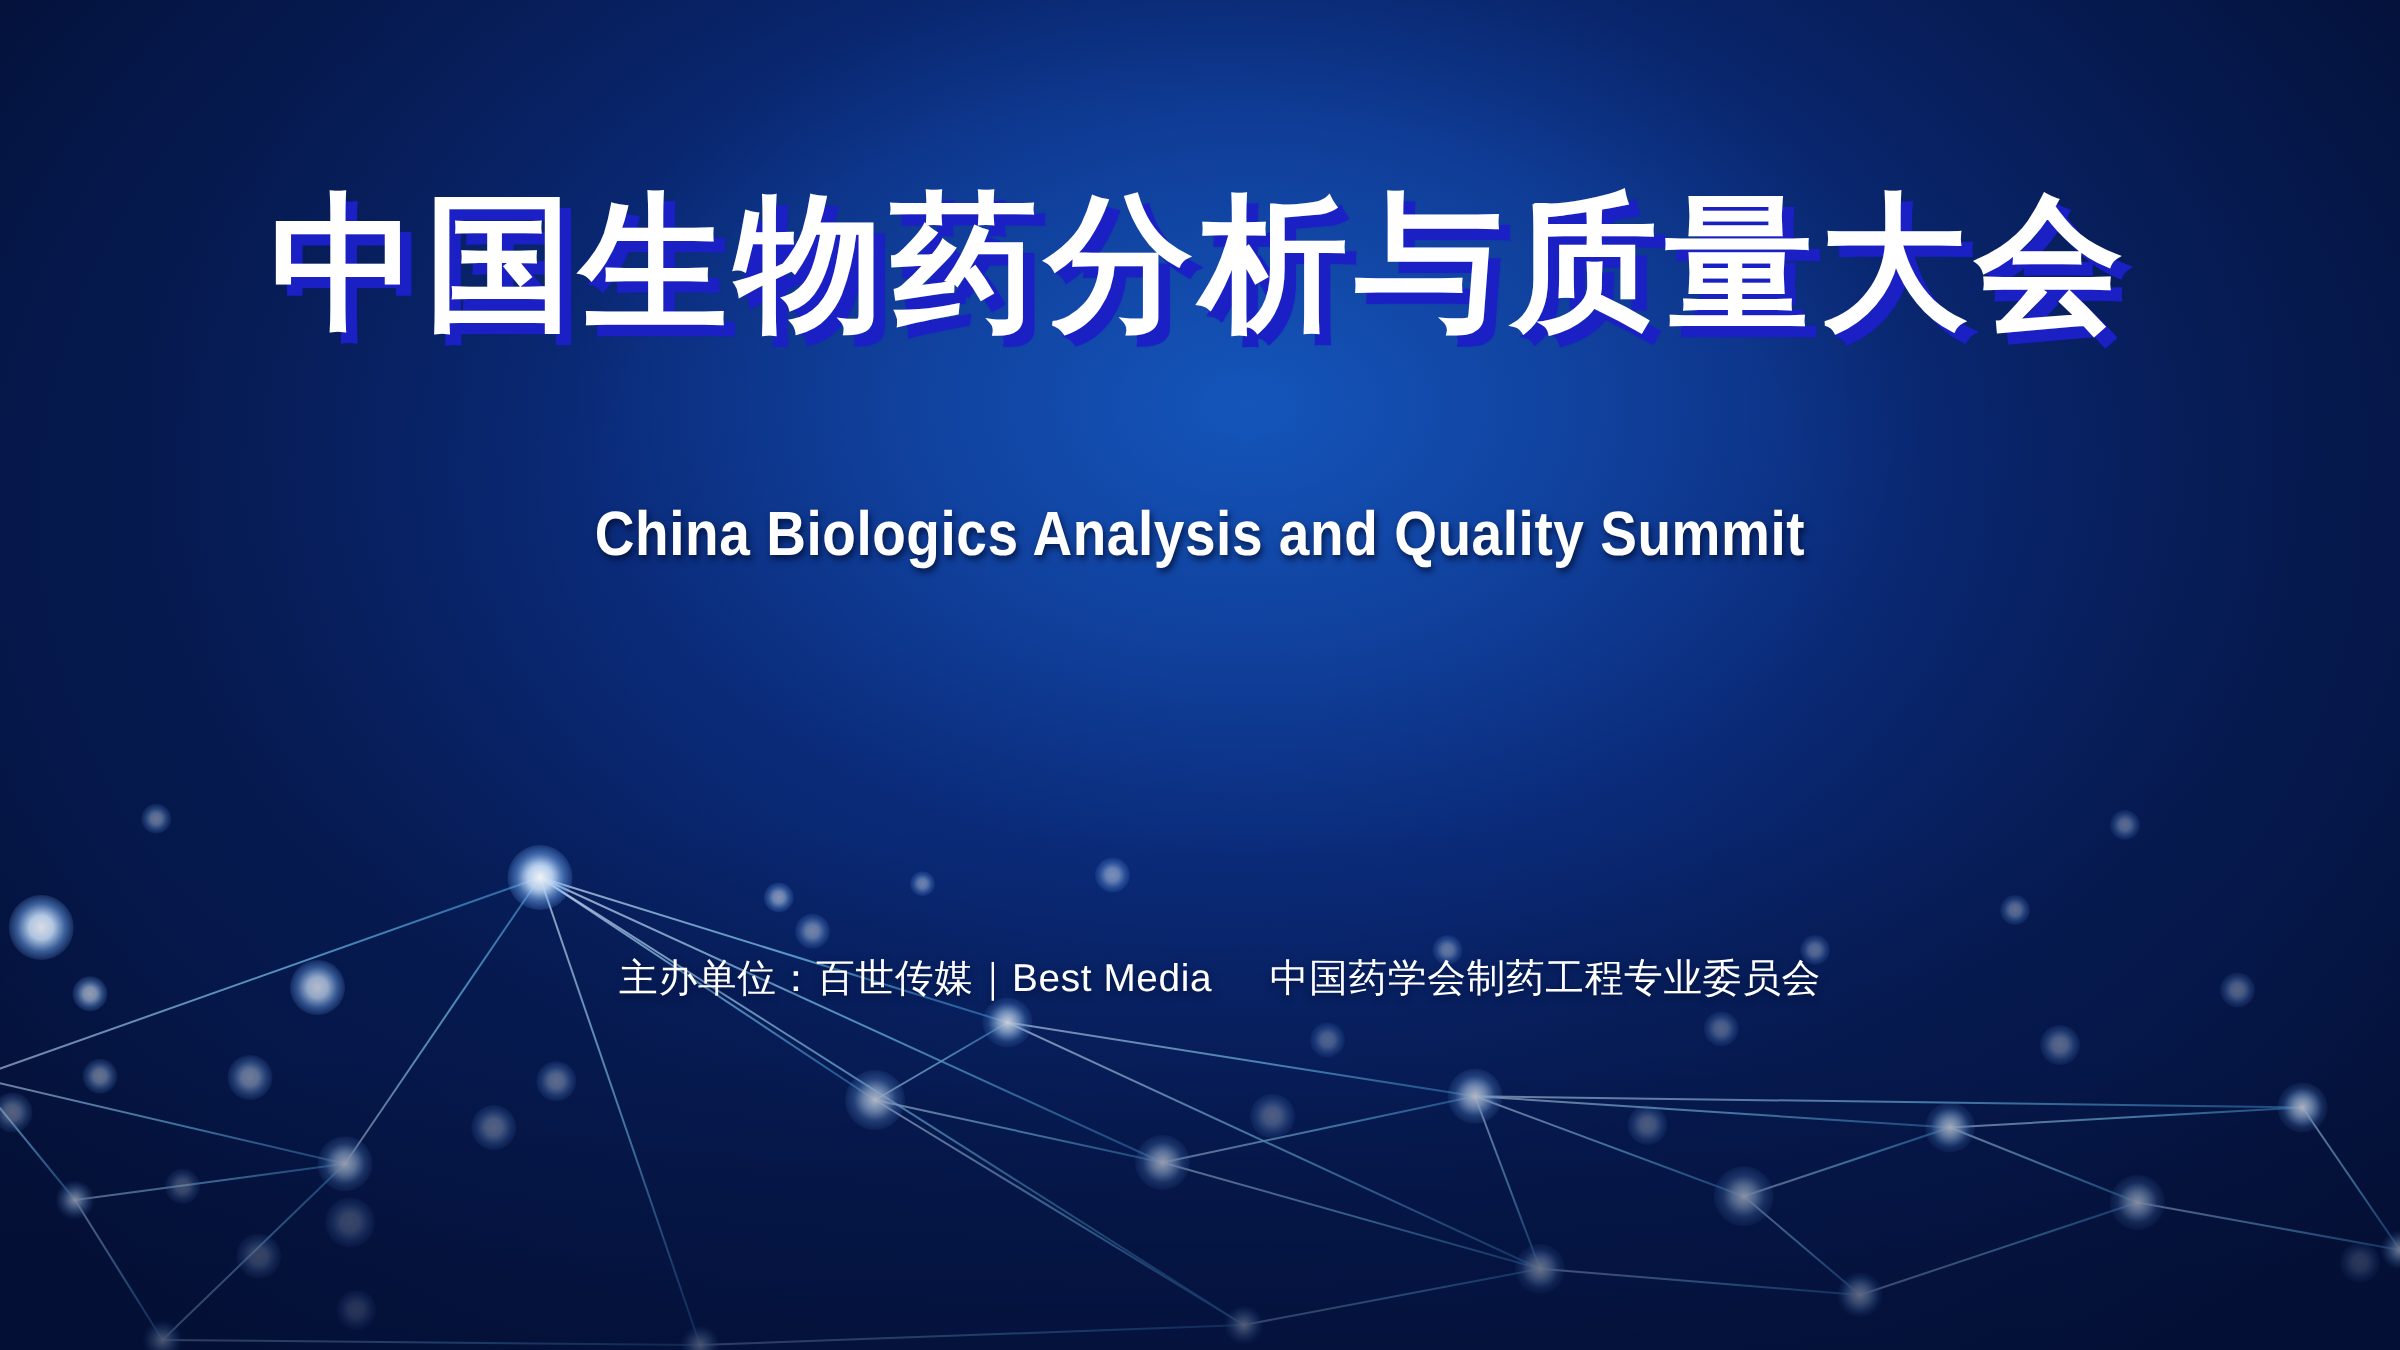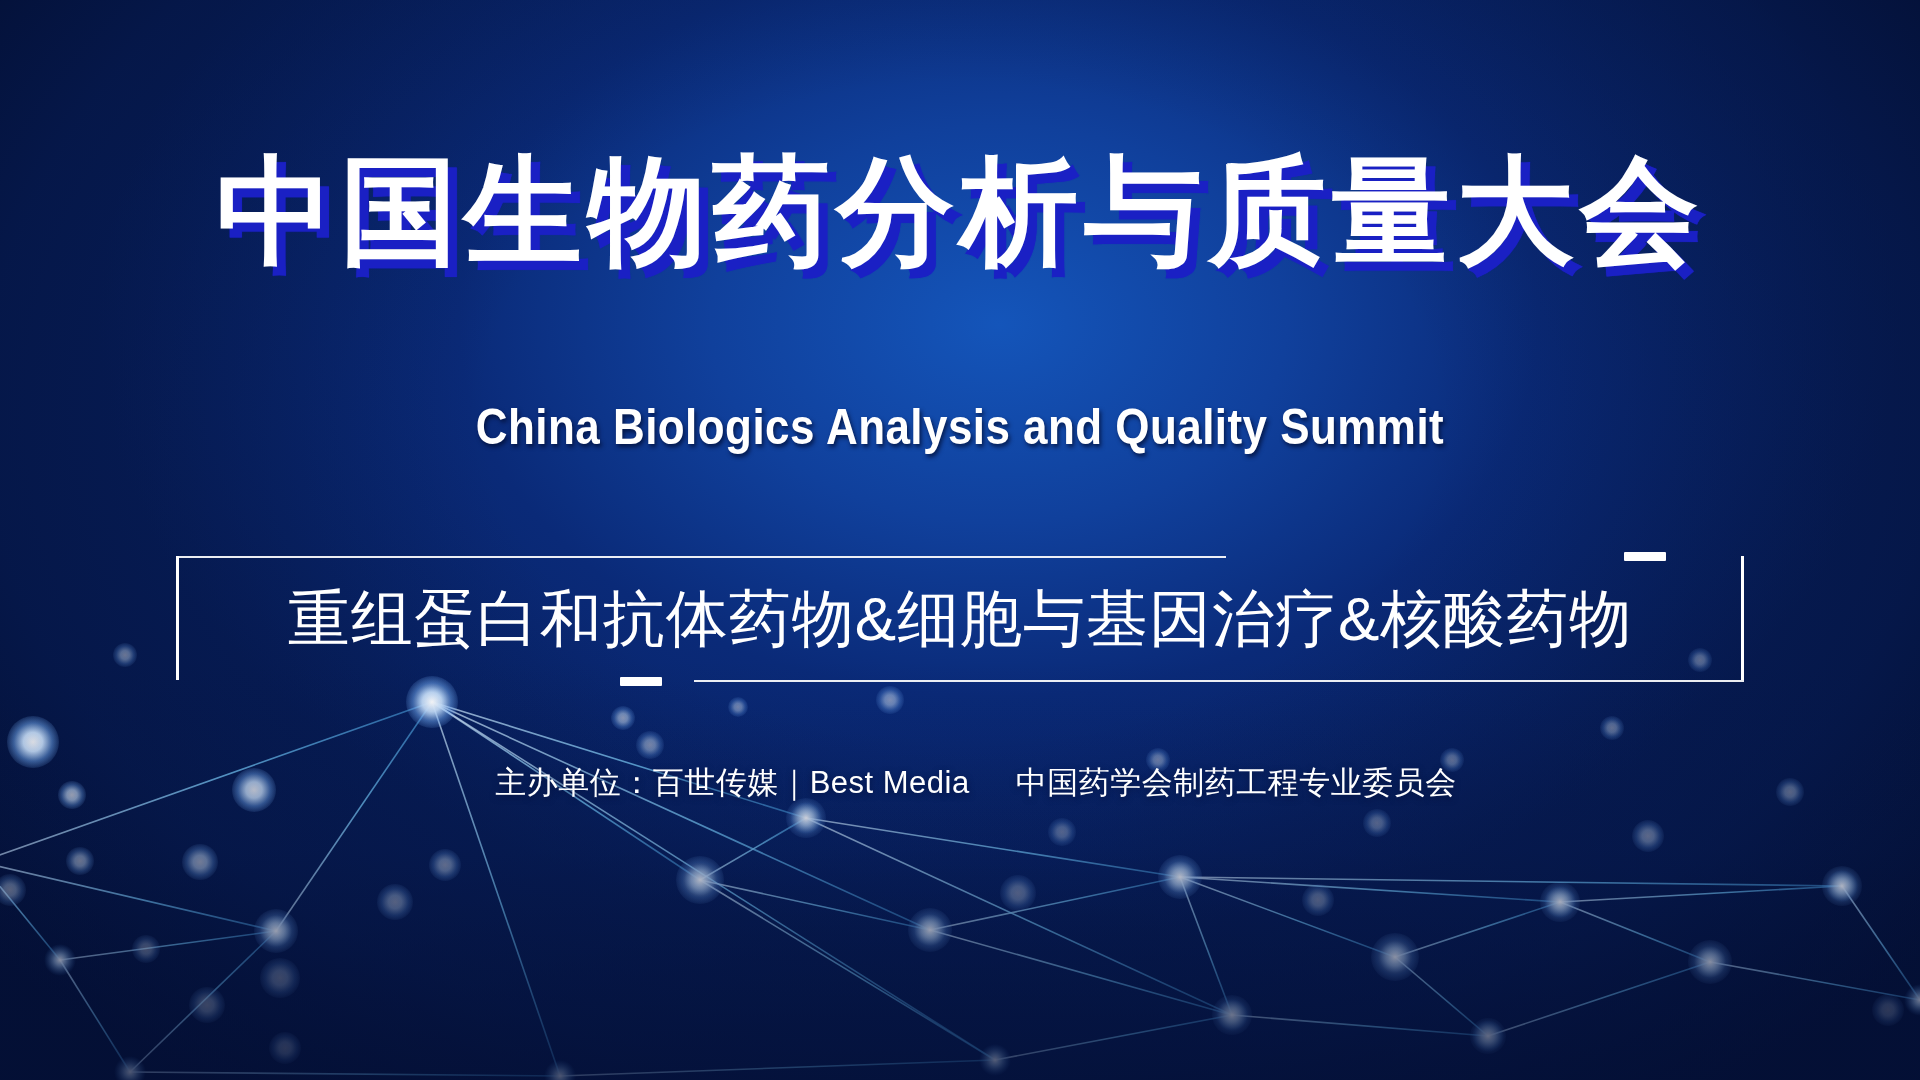--- a/index.html
+++ b/index.html
@@ -267,29 +267,20 @@
     </div>
 
   <div id="bottomglow"></div>
 
   <div id="title-block">
     <div id="title-cn">中国生物药分析与质量大会</div>
   </div>
 
   <div id="title-en">China Biologics Analysis and Quality Summit</div>
 
-  <div id="topic-wrap">
-    <div class="bracket-bar" id="bracket-left"></div>
-    <div class="bracket-bar" id="bracket-right"></div>
-    <div class="rule-thin" id="rule-top"></div>
-    <div class="rule-dash" id="dash-top"></div>
-    <div class="rule-thin" id="rule-bottom"></div>
-    <div class="rule-dash" id="dash-bottom"></div>
-    <div id="topic-text">重组蛋白和抗体药物&amp;细胞与基因治疗&amp;核酸药物</div>
-  </div>
 
   <div id="credits">
     <div class="credit-line" id="credit-host">
       <span>主办单位：</span><span>百世传媒｜Best Media</span><span class="credit-gap"></span><span>中国药学会制药工程专业委员会</span>
     </div>
   </div>
 
 </div>
 
 </body></html>

